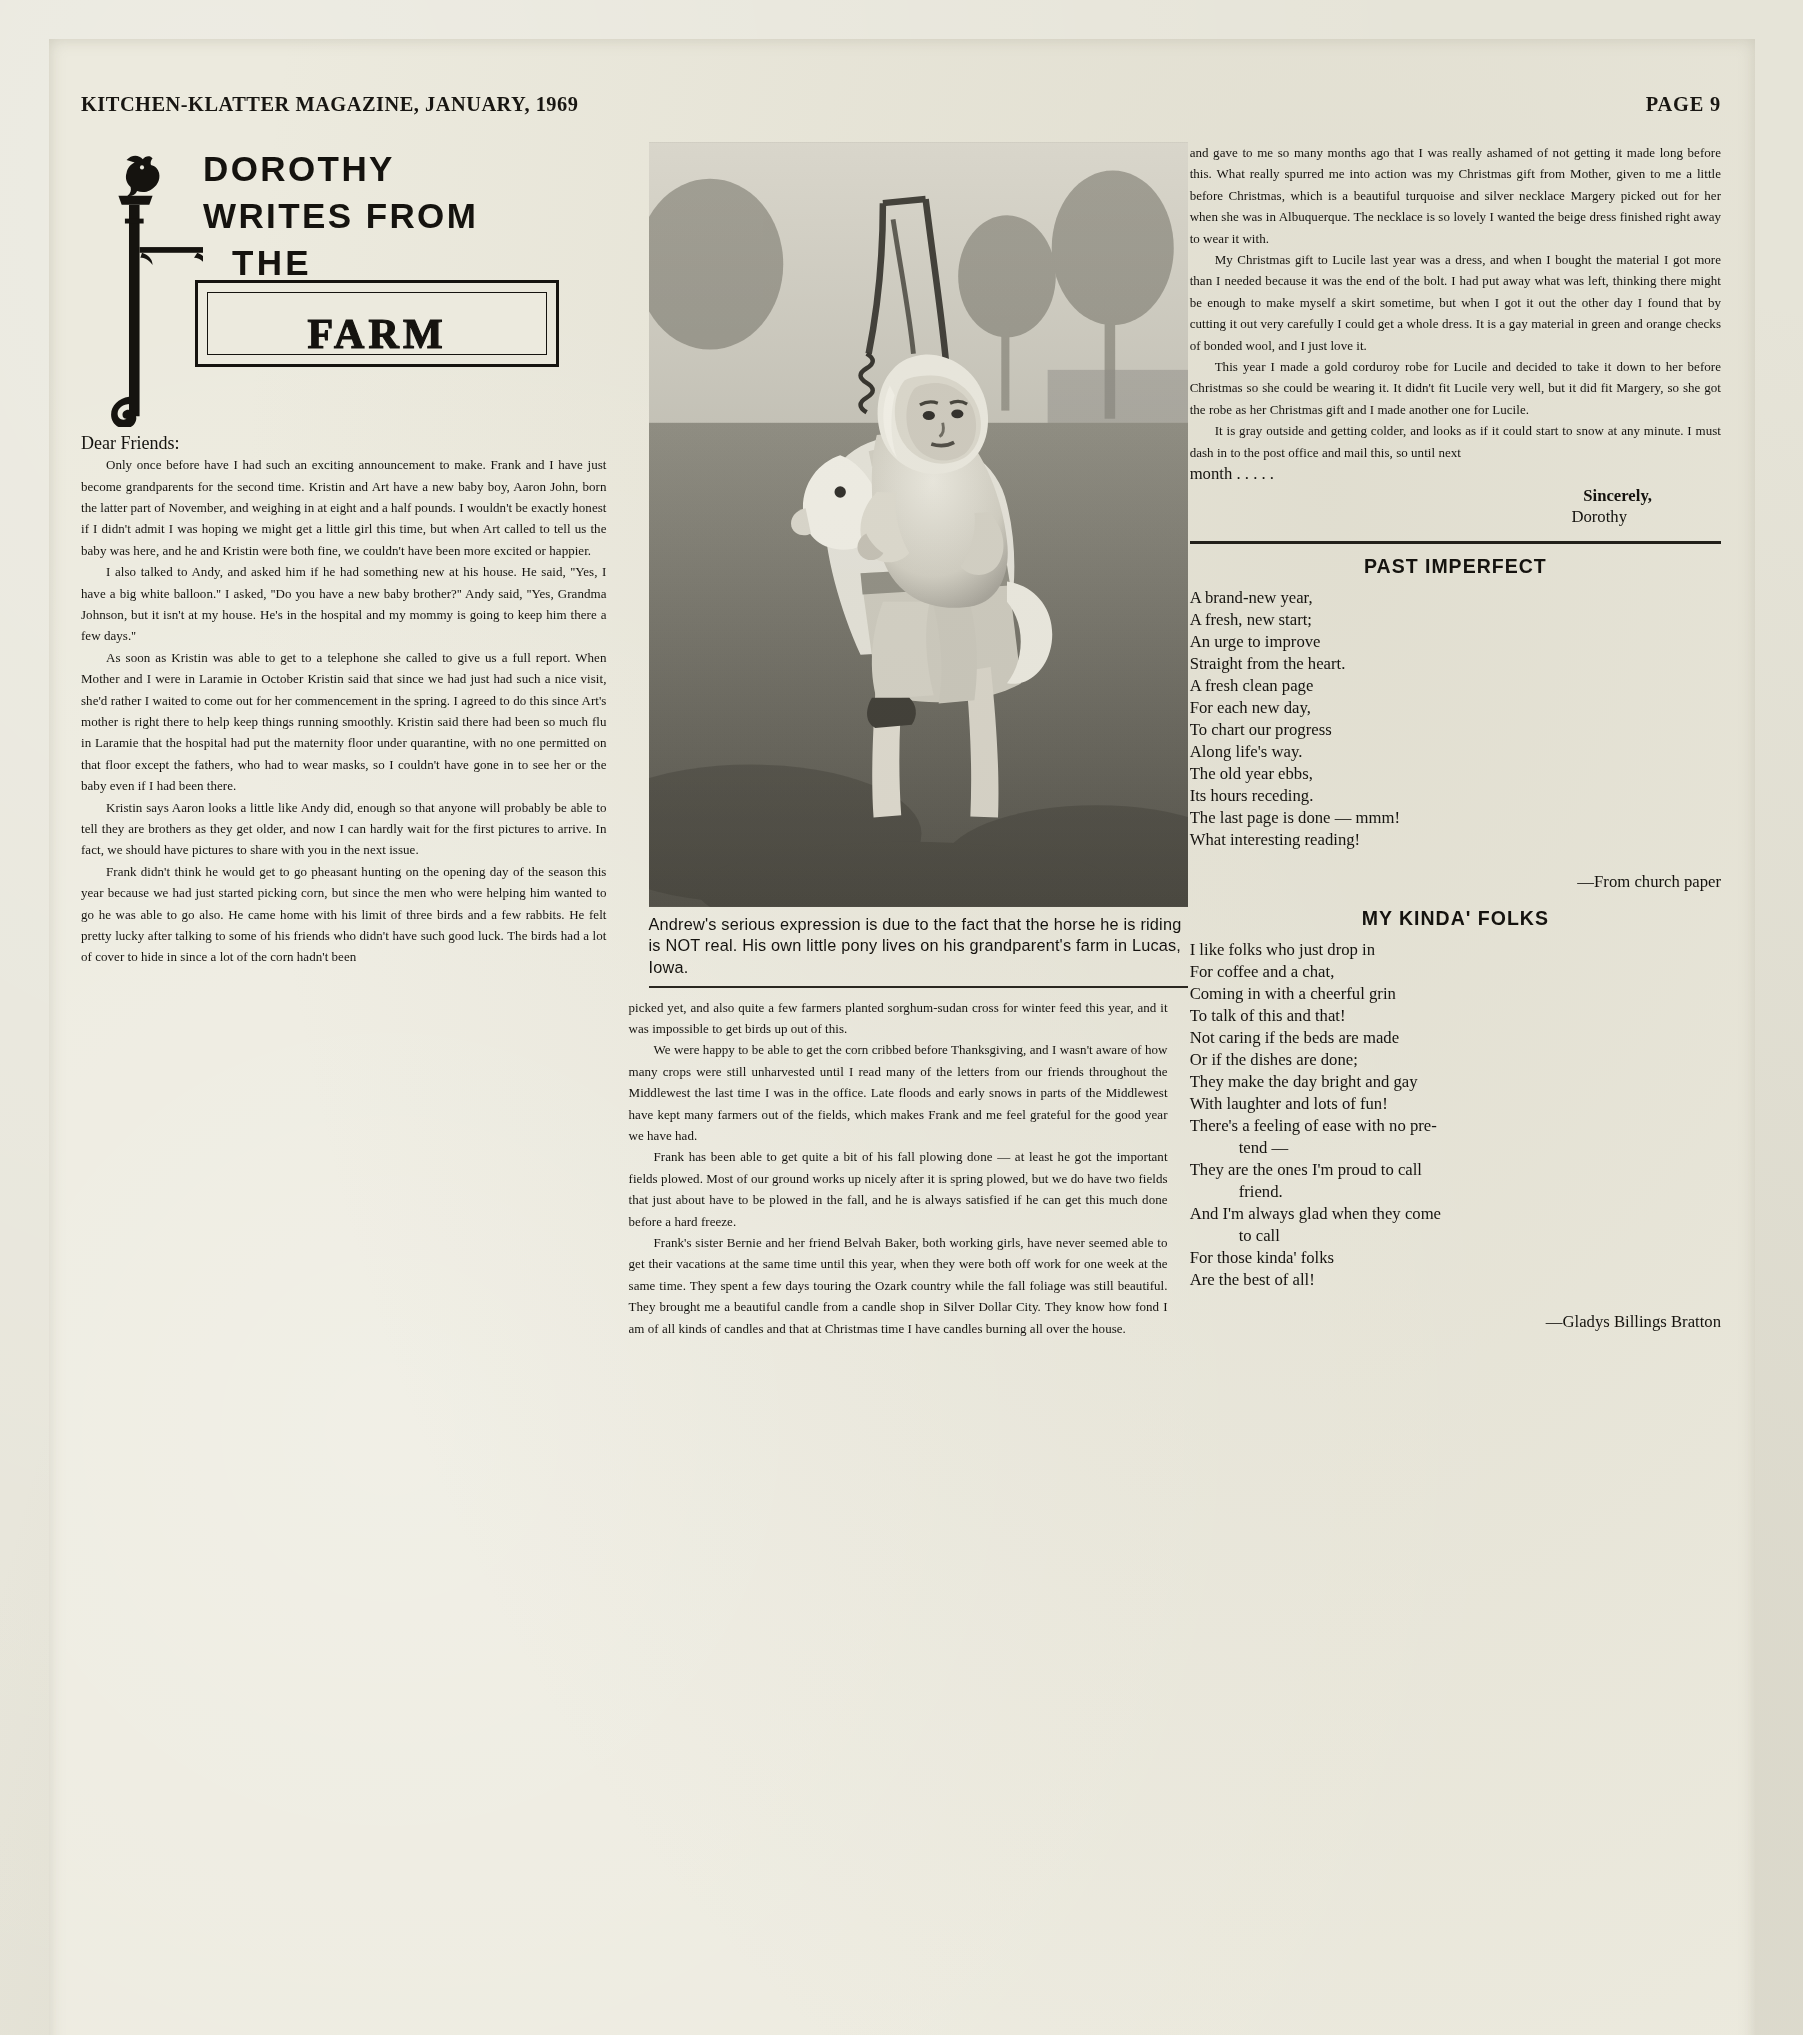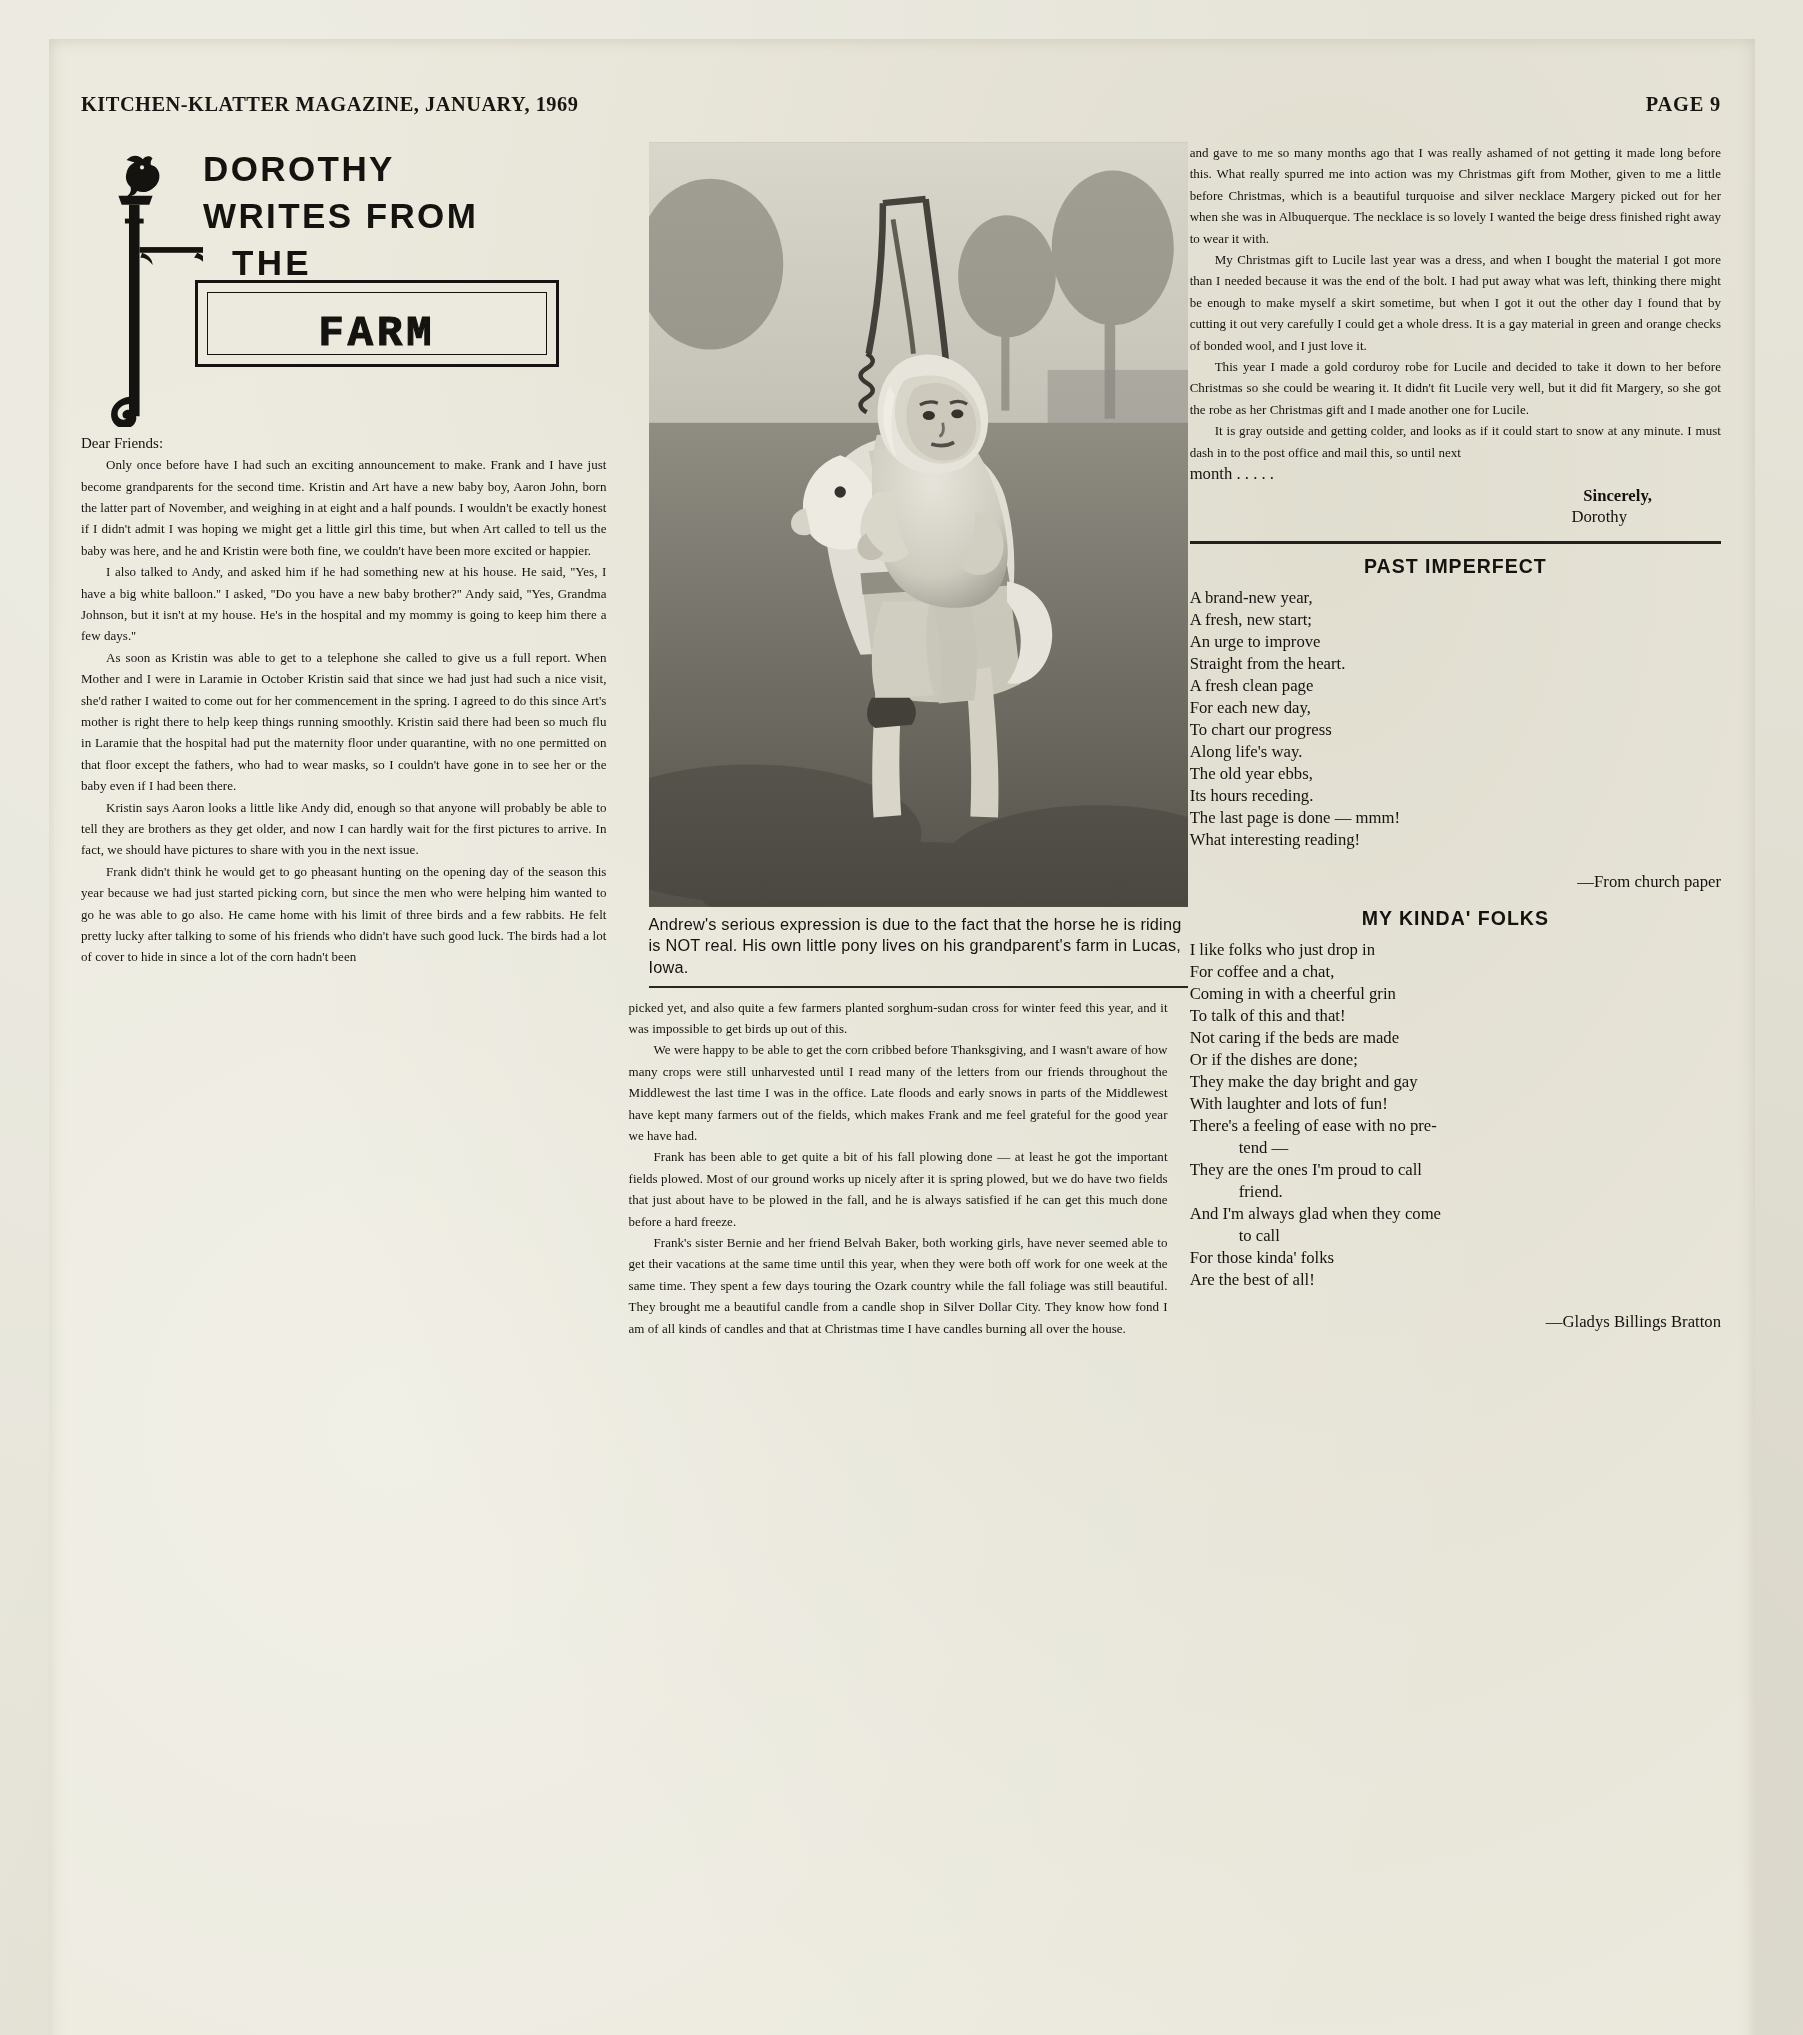--- a/index.html
+++ b/index.html
@@ -77,21 +77,21 @@
     line-height:21.4px;
     text-align:justify;
     text-indent:25px;
     color:#15130f;
     letter-spacing:0.04px;
   }
   p.body.noind { text-indent:0; }
   .salutation {
     margin:0 0 0 0;
     font-family:"Liberation Serif", serif;
-    font-size:15px;
+    font-size:18px;
     line-height:21.4px;
     color:#15130f;
   }
 
   
   .artblock {
     position:relative;
     height:285px;
     margin-bottom:5.7px;
   }
@@ -112,21 +112,21 @@
     border:3.7px solid #15130f;
     display:flex; align-items:center; justify-content:center;
   }
   .signframe .inner {
     width:338px; height:61px;
     border:1.6px solid #15130f;
     display:flex; align-items:center; justify-content:center;
     background:#eceade;
   }
   .signframe .word {
-    font-family:Liberation Mono, monospace;
+    font-family:Liberation Serif, serif;
     font-weight:bold;
     font-size:42px;
     letter-spacing:4.1px;
     color:#15130f;
     margin-top:20px;
     -webkit-text-stroke:1.2px #15130f;
   }
   .postsvg { position:absolute; left:0; top:0; }
 
   

